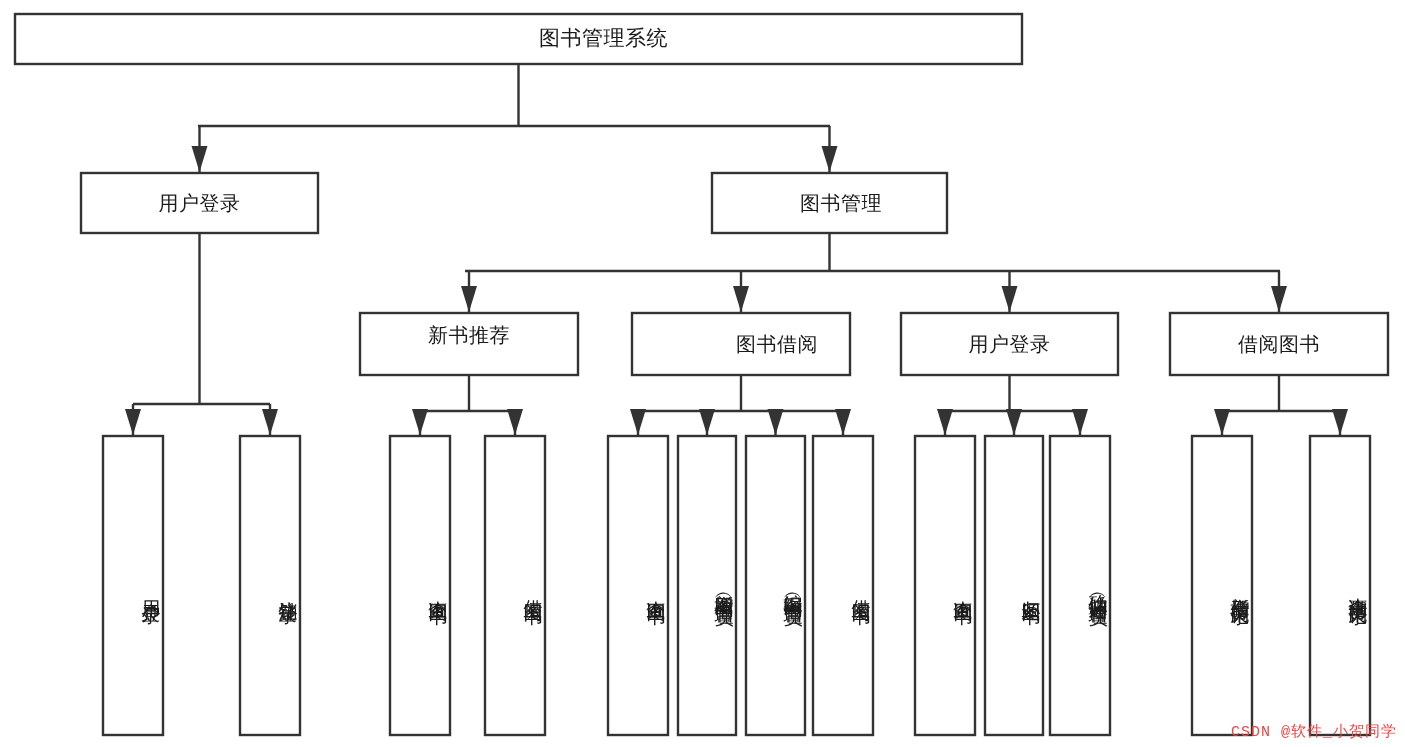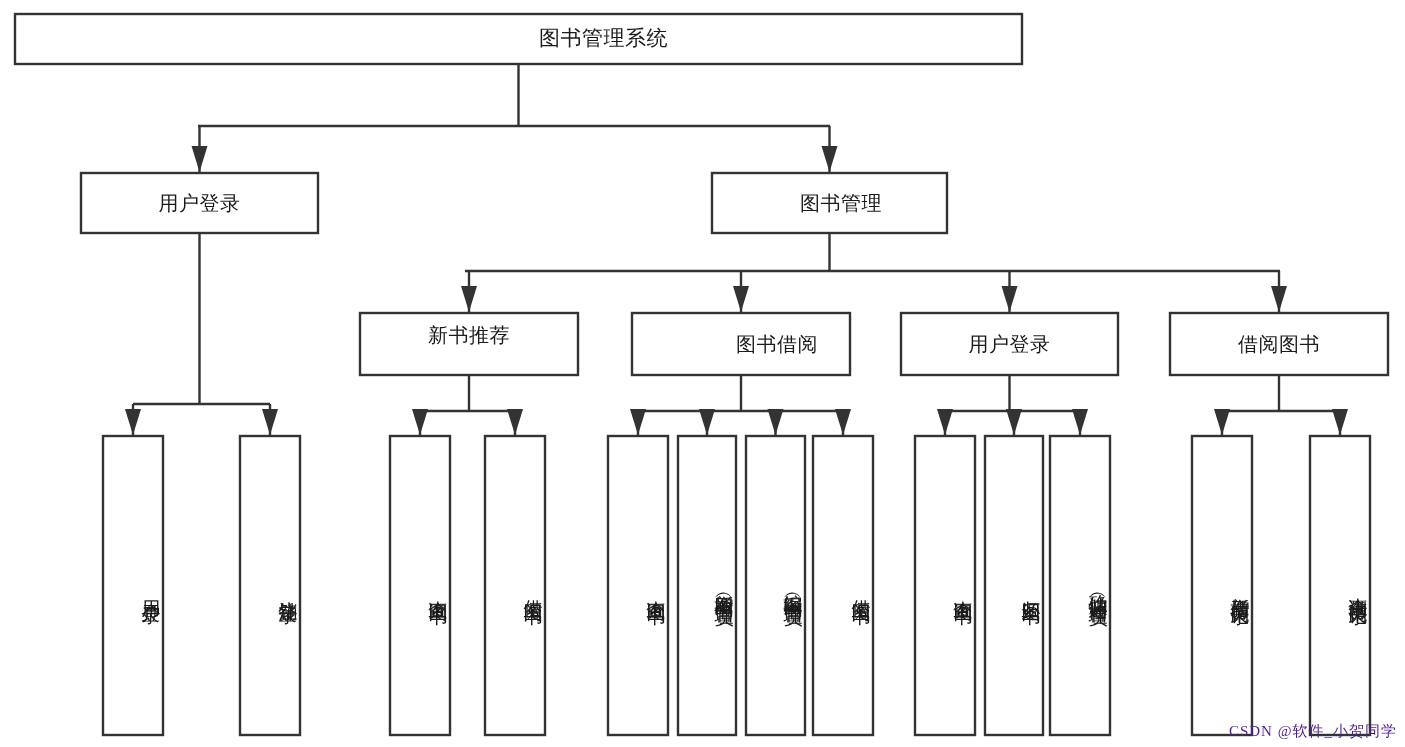--- a/index.html
+++ b/index.html
@@ -69,23 +69,23 @@
   }
   .node-label.v.tall {
     align-items: flex-start;
     padding-top: 4px;
   }
   .watermark {
     position: absolute;
     right: 8px;
     bottom: 6px;
     font-size: 15px;
-    color: #4c1d95;
+    color: #ef4444;
     letter-spacing: 1px;
-    font-family: Liberation Serif, serif;
+    font-family: Liberation Mono, monospace;
     white-space: nowrap;
     margin-left: 36px;
   }
 </style>
 </head>
 <body>
 
 <div id="canvas">
 
   <svg class="diagram" viewBox="0 0 1405 747">

